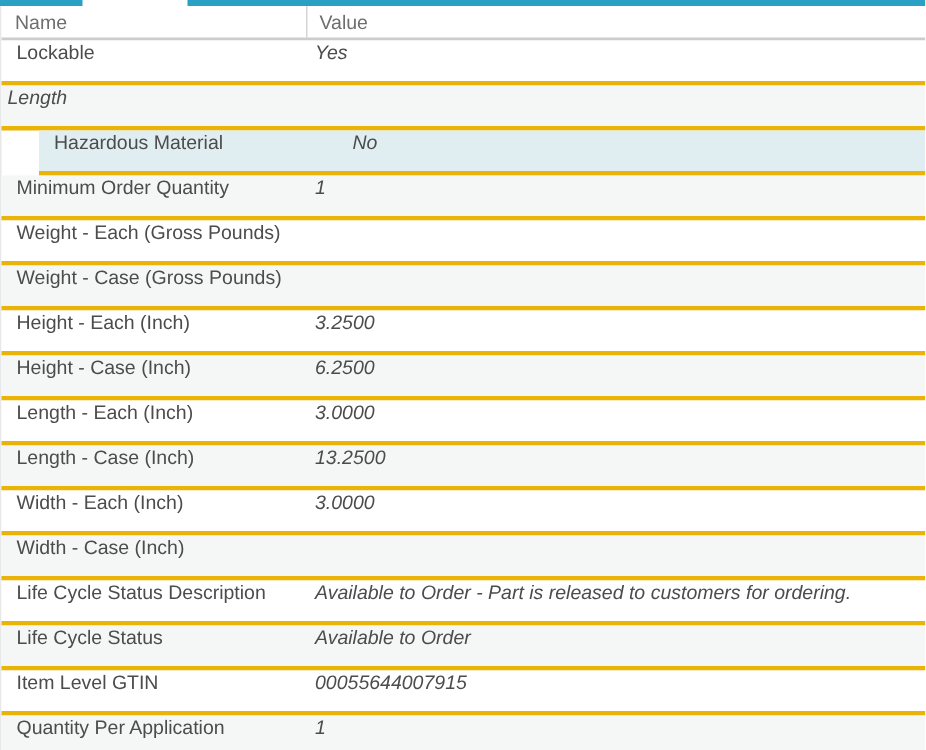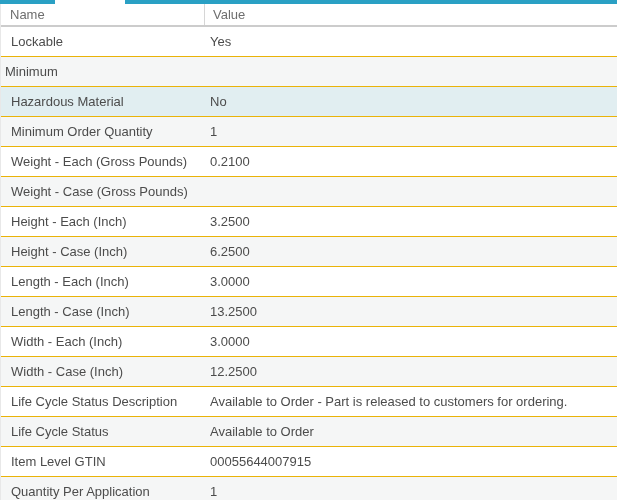--- a/index.html
+++ b/index.html
@@ -38,37 +38,37 @@
   }
   .thead .hcell-value {
     flex: 1 1 auto;
     padding-left: 8px;
   }
 
   
   .row {
     box-sizing: border-box;
     height: 30px;
-    display: flex; align-items: center;
-    border-bottom: 1px solid #eab308;
+    display: flex; align-items: flex-start;
+    border-bottom: 3px solid #eab308;
     color: #4c4c4c;
     background: #fff;
   }
   .row:nth-child(even) { background: var(--stripe, #f5f6f6); }
-  .row.highlight { background: var(--highlight, #e1eef1); }
+  .row.highlight { background: var(--highlight, #e1eef1); margin-left: 25px; }
   .cell-name {
     box-sizing: border-box;
     flex: 0 0 205px;
     padding-left: 10px;
     white-space: nowrap; overflow: hidden;
   }
   .cell-value {
     flex: 1 1 auto;
     padding-left: 4px;
-    white-space: nowrap; overflow: hidden;
+    white-space: nowrap; overflow: hidden; font-style: italic;
   }
 </style>
 </head>
 <body>
 
 <div class="page">
 
   <div class="tabstrip">
     <div class="seg seg-left"></div>
     <div class="seg seg-right"></div>
@@ -79,33 +79,32 @@
       <div class="hcell-name">Name</div>
       <div class="hcell-value">Value</div>
     </div>
 
     <div id="rows">
         <div class="row">
     <div class="cell-name">Lockable</div>
     <div class="cell-value">Yes</div>
   </div>
         <div class="row">
-    <div class="cell-value">Minimum</div>
+    <div class="cell-value">Length</div>
   </div>
         <div class="row highlight">
     <div class="cell-name">Hazardous Material</div>
     <div class="cell-value">No</div>
   </div>
         <div class="row">
     <div class="cell-name">Minimum Order Quantity</div>
     <div class="cell-value">1</div>
   </div>
         <div class="row">
     <div class="cell-name">Weight - Each (Gross Pounds)</div>
-    <div class="cell-value">0.2100</div>
   </div>
         <div class="row">
     <div class="cell-name">Weight - Case (Gross Pounds)</div>
   </div>
         <div class="row">
     <div class="cell-name">Height - Each (Inch)</div>
     <div class="cell-value">3.2500</div>
   </div>
         <div class="row">
     <div class="cell-name">Height - Case (Inch)</div>
@@ -118,21 +117,20 @@
         <div class="row">
     <div class="cell-name">Length - Case (Inch)</div>
     <div class="cell-value">13.2500</div>
   </div>
         <div class="row">
     <div class="cell-name">Width - Each (Inch)</div>
     <div class="cell-value">3.0000</div>
   </div>
         <div class="row">
     <div class="cell-name">Width - Case (Inch)</div>
-    <div class="cell-value">12.2500</div>
   </div>
         <div class="row">
     <div class="cell-name">Life Cycle Status Description</div>
     <div class="cell-value">Available to Order - Part is released to customers for ordering.</div>
   </div>
         <div class="row">
     <div class="cell-name">Life Cycle Status</div>
     <div class="cell-value">Available to Order</div>
   </div>
         <div class="row">

